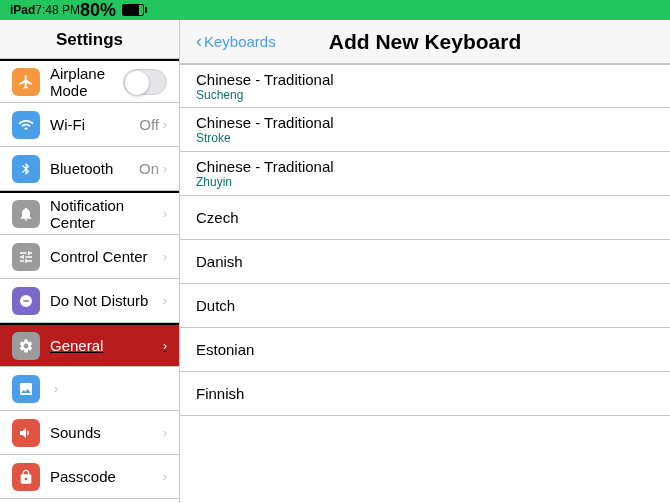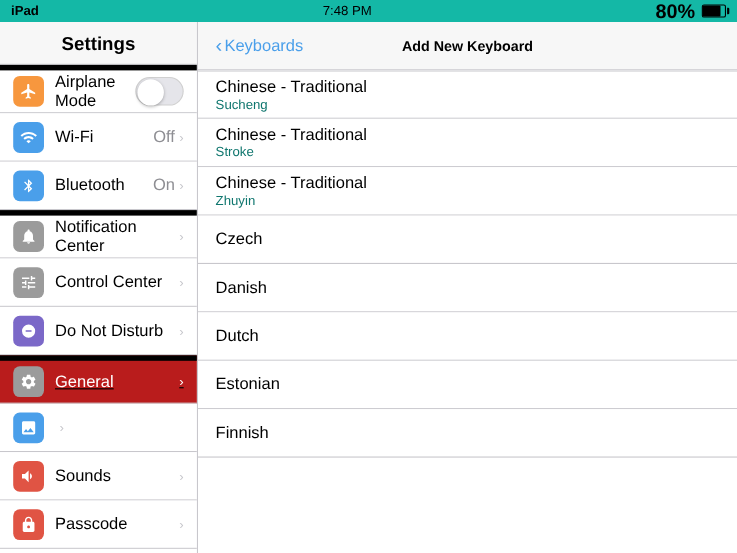--- a/index.html
+++ b/index.html
@@ -1,34 +1,34 @@
 <!DOCTYPE html>
 <html><head>
   <meta charset="utf-8">
   <style>
     * { box-sizing: border-box; margin: 0; padding: 0; }
     body { font-family: -apple-system, 'Helvetica Neue', Arial, sans-serif; background: #efeff4; width: 670px; height: 503px; overflow: hidden; display: flex; flex-direction: column; }
 
     
     .status-bar {
-      display: flex; justify-content: space-between; align-items: center;
-      background: #14b8a6; padding: 0 10px; height: 20px; font-size: 12px; font-weight: 600;
+      display: flex; justify-content: flex-start; align-items: center;
+      background: #22c55e; padding: 0 10px; height: 20px; font-size: 12px; font-weight: 600;
     }
     .status-bar-left { font-size: 12px; font-weight: 600; }
     .status-bar-center { font-size: 12px; font-weight: 500; }
     .status-bar-right { display: flex; align-items: center; gap: 4px; font-size: 18px; }
 
     
     .main-layout { display: flex; flex: 1; overflow: hidden; }
 
     
     .sidebar { width: 180px; background: #efeff4; border-right: 1px solid #c8c7cc; display: flex; flex-direction: column; overflow: hidden; }
     .sidebar-title { text-align: center; padding: 10px 0 8px; font-size: 17px; font-weight: 600; color: #000; background: #f7f7f7; border-bottom: 1px solid #c8c7cc; }
     .sidebar-item { display: flex; align-items: center; background: #fff; border-bottom: 1px solid #c8c7cc; padding: 0 12px; height: 44px; cursor: pointer; position: relative; }
-    .sidebar-item:first-child { border-top: 5px solid #000000; }
+    .sidebar-item:first-child { border-top: 2px solid #000000; }
     .sidebar-item.active { background: #b91c1c; text-decoration: underline; }
     .sidebar-item.active .item-label { color: #fff; }
     .sidebar-item .item-icon { width: 28px; height: 28px; border-radius: 6px; margin-right: 10px; display: flex; align-items: center; justify-content: center; flex-shrink: 0; }
     .sidebar-item .item-label { font-size: 15px; color: #000; flex: 1; }
     .sidebar-item .item-value { font-size: 15px; color: #8e8e93; }
     .sidebar-item .chevron { font-size: 12px; color: #c7c7cc; margin-left: 4px; }
     .sidebar-separator { height: 20px; background: #efeff4; }
 
     
     .icon-airplane { background: #f7973e; }
@@ -40,21 +40,21 @@
     .icon-general { background: #9b9b9b; }
     .icon-wallpaper { background: #4a9fea; }
     .icon-sounds { background: #e05444; }
     .icon-passcode { background: #e05444; }
 
     
     .right-panel { flex: 1; display: flex; flex-direction: column; overflow: hidden; background: #fff; }
     .right-header { background: #f7f7f7; border-bottom: 1px solid #c8c7cc; height: 44px; display: flex; align-items: center; padding: 0 16px; position: relative; }
     .back-button { display: flex; align-items: center; color: #4a9fea; font-size: 15px; cursor: pointer; }
     .back-chevron { margin-right: 2px; font-size: 18px; }
-    .right-header-title { position: absolute; left: 50%; transform: translateX(-50%); font-size: 13px; font-weight: 600; color: #000; }
+    .right-header-title { position: absolute; left: 50%; transform: translateX(-50%); font-size: 21px; font-weight: 600; color: #000; }
 
     .keyboard-list { flex: 1; overflow-y: auto; }
     .keyboard-item { border-bottom: 1px solid #c8c7cc; padding: 0 16px; min-height: 44px; display: flex; flex-direction: column; justify-content: center; background: #fff; cursor: pointer; }
     .keyboard-item:first-child { border-top: 1px solid #c8c7cc; }
     .keyboard-item .kb-name { font-size: 15px; color: #000; }
     .keyboard-item .kb-sub { font-size: 12px; color: #0f766e; }
 
     
     .toggle { width: 44px; height: 26px; border-radius: 13px; background: #e5e5ea; border: 1px solid #d0d0d0; position: relative; }
     .toggle-knob { width: 24px; height: 24px; border-radius: 12px; background: #fff; box-shadow: 0 1px 3px rgba(0,0,0,0.3); position: absolute; top: 1px; left: 1px; }

